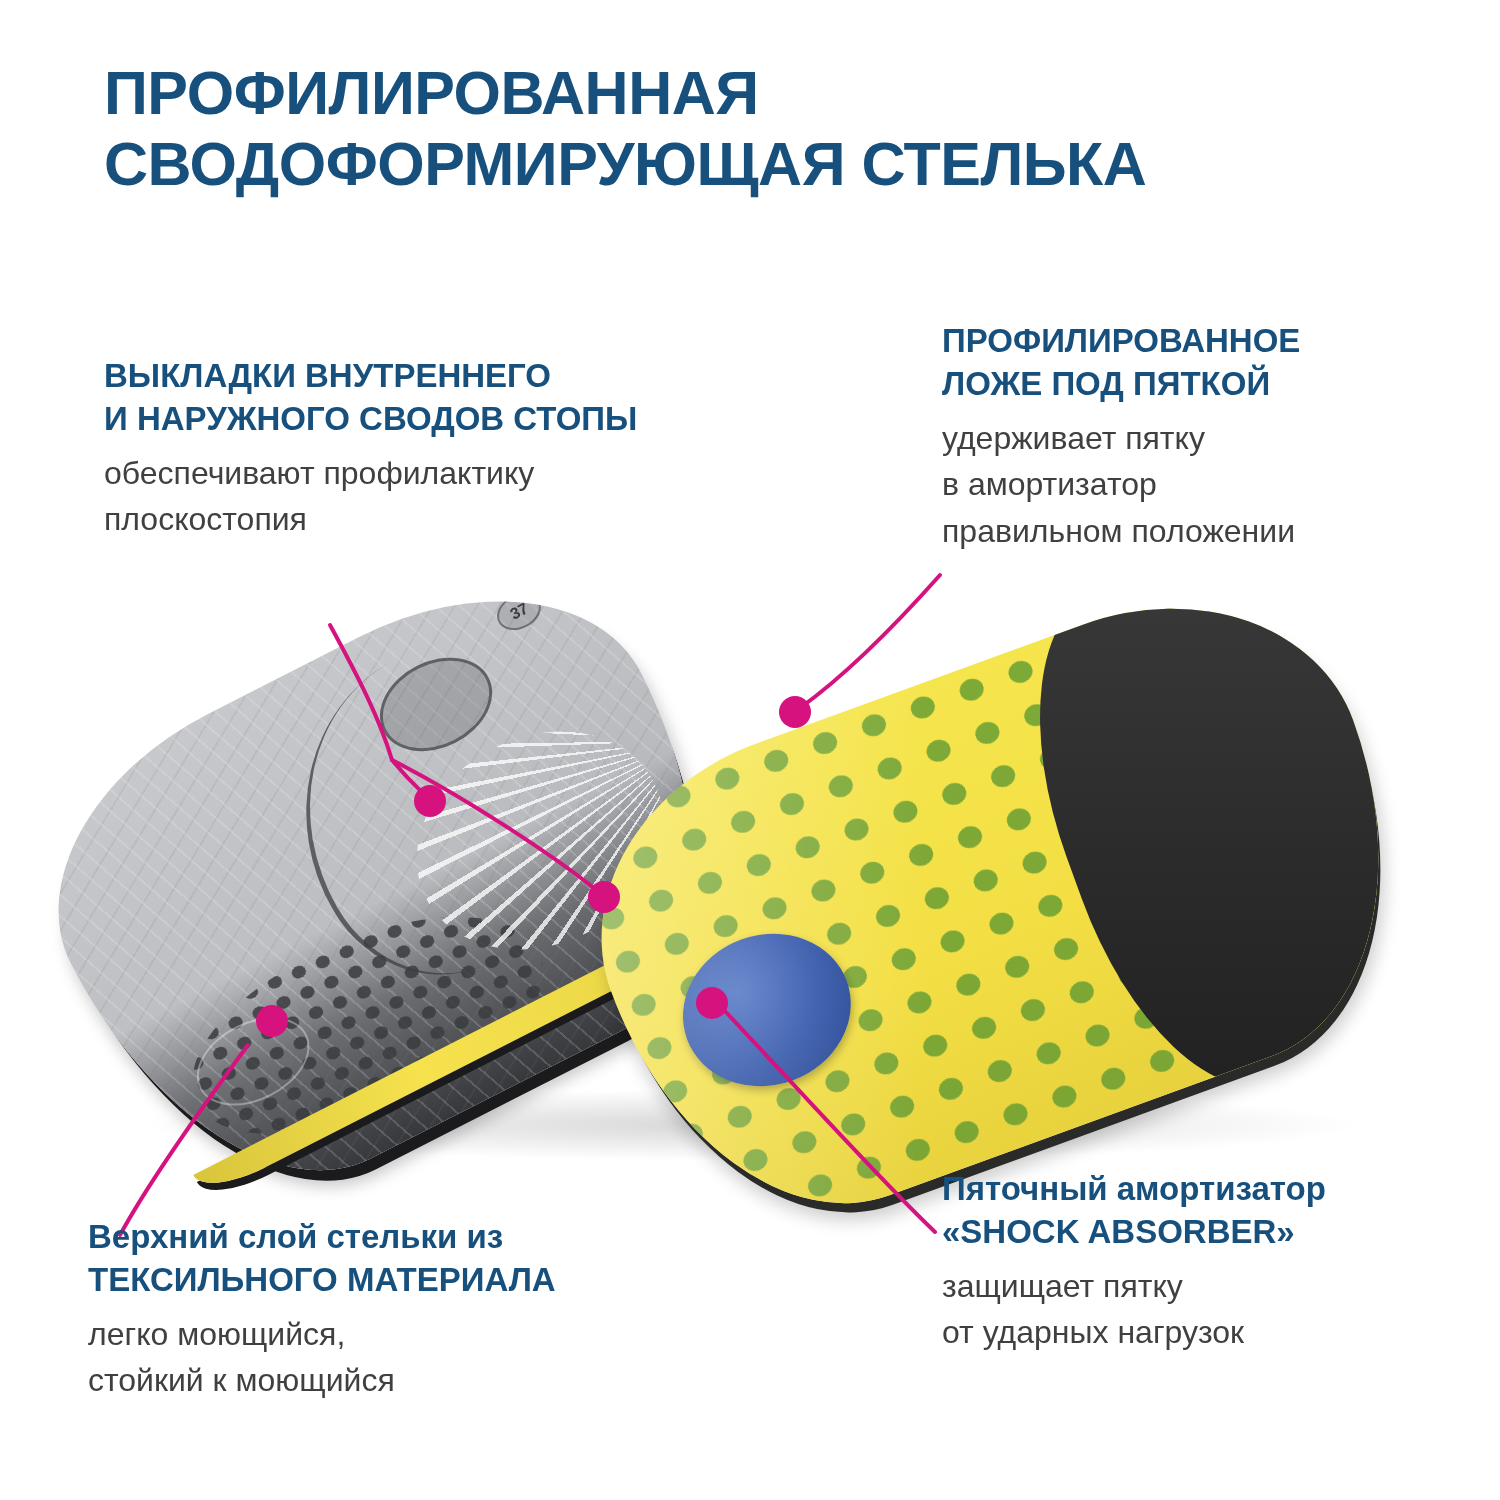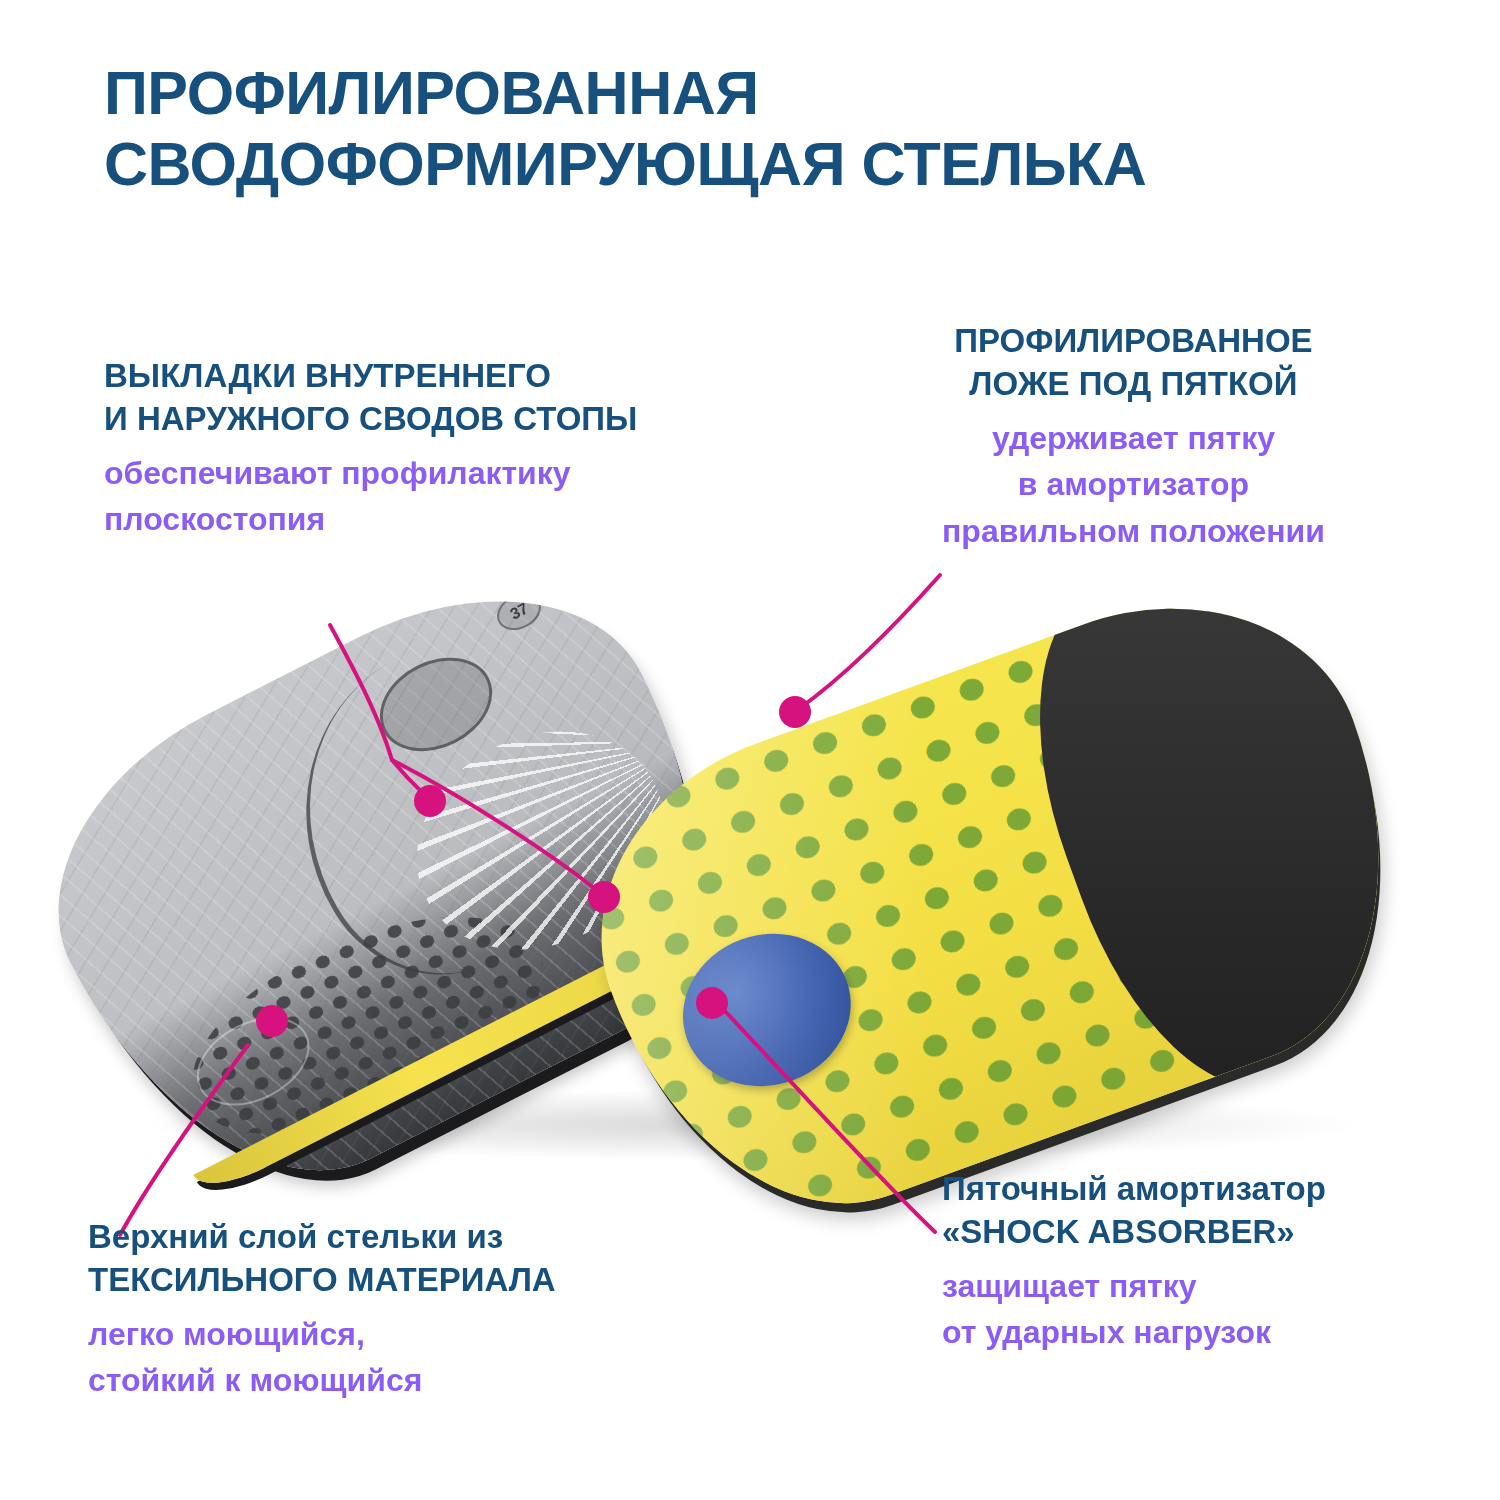--- a/index.html
+++ b/index.html
@@ -33,30 +33,30 @@
 
   
   .callout { position: absolute; }
   .callout .head {
     color: #17507d;
     font-weight: bold;
     font-size: 33px;
     line-height: 1.3;
   }
   .callout .sub {
-    color: #8b5cf6;
-    font-weight: bold;
+    color: #404040;
+    font-weight: normal;
     font-size: 32px;
     line-height: 1.45;
     margin-top: 9px;
   }
   .callout .head span, .callout .sub span { display: block; white-space: nowrap; }
 
   #c-arch { left: 104px; top: 355px; }
-  #c-heel { left: 942px; top: 320px; text-align: center; }
+  #c-heel { left: 942px; top: 320px; }
   #c-textile { left: 88px; top: 1216px; }
   #c-shock { left: 942px; top: 1168px; }
 
   
   #lines {
     position: absolute;
     left: 0; top: 0;
     width: 1500px; height: 1500px;
     pointer-events: none;
   }

